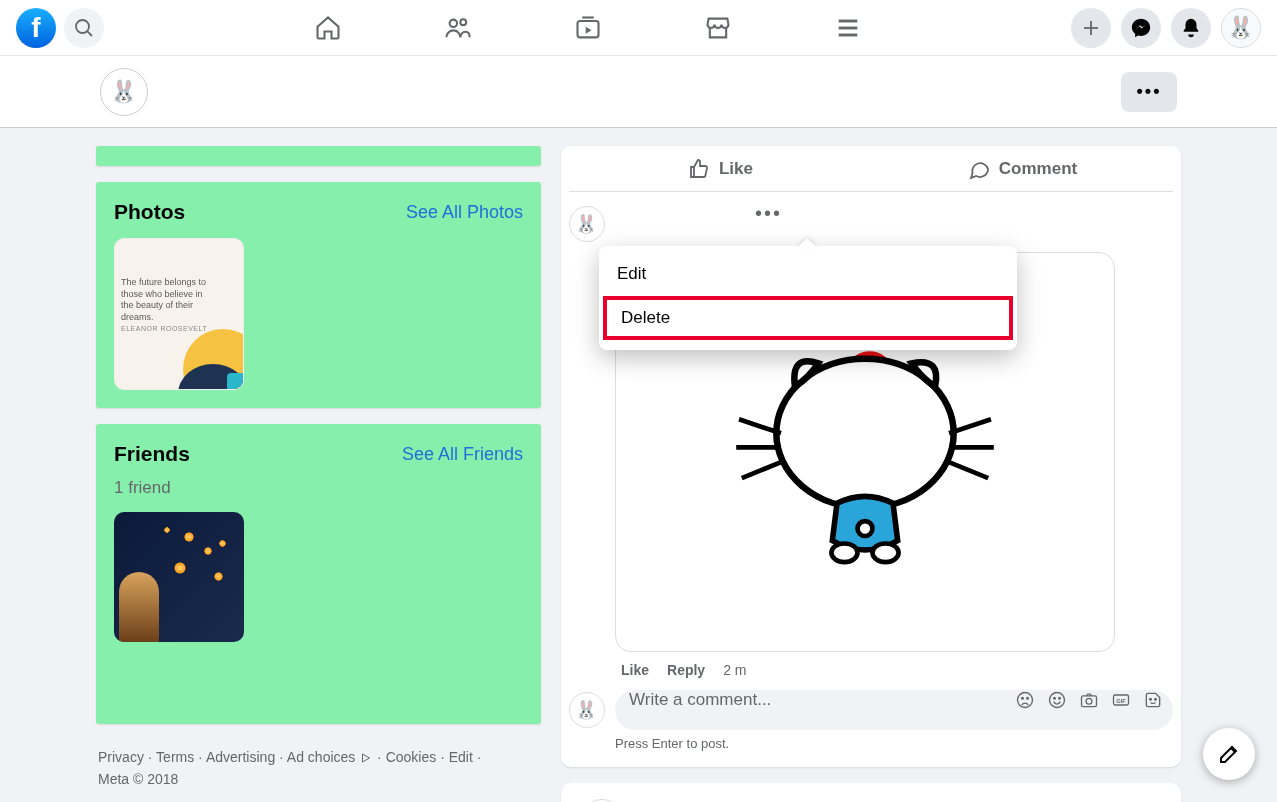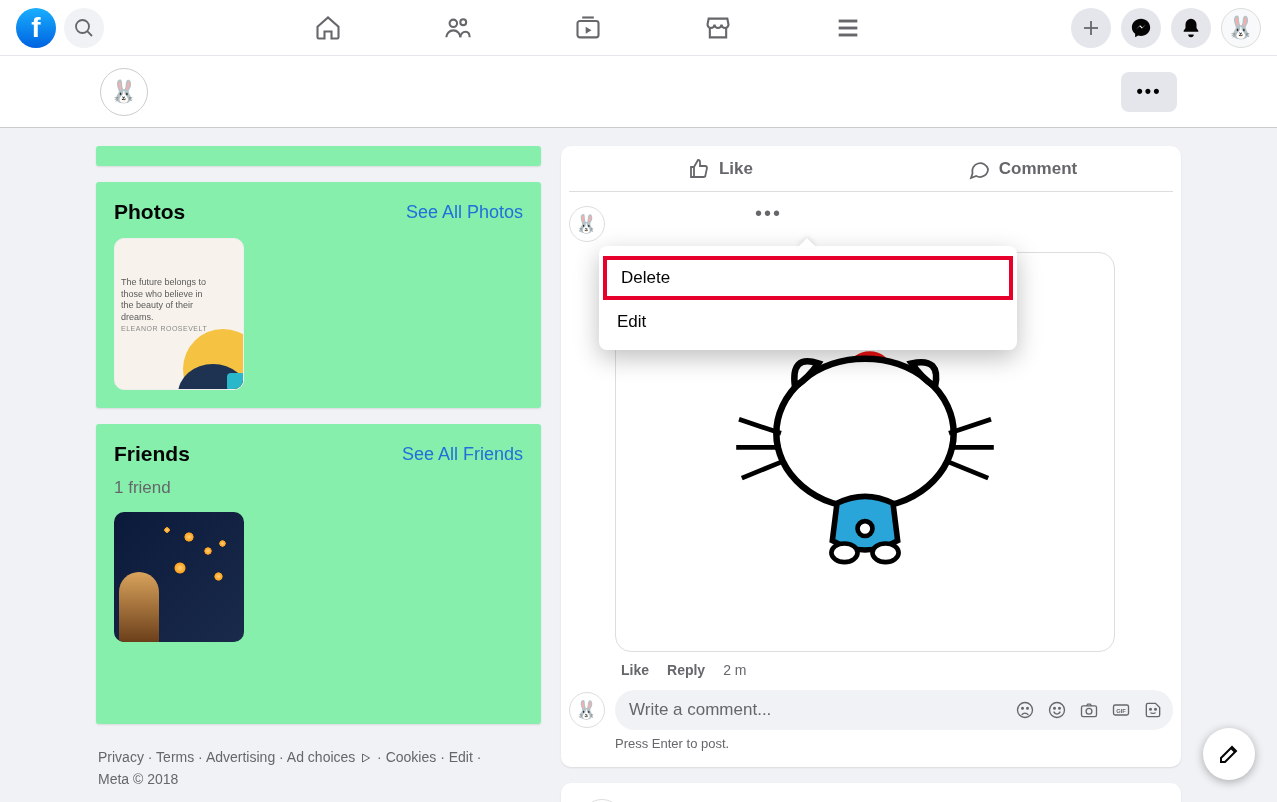--- a/index.html
+++ b/index.html
@@ -44,21 +44,21 @@
   .dots-trigger{color:#65676b;font-size:20px;letter-spacing:2px;cursor:pointer;margin-left:140px;margin-top:-4px}
   .dropdown{position:absolute;top:40px;left:30px;background:#fff;border-radius:8px;box-shadow:0 8px 24px rgba(0,0,0,0.25);width:418px;padding:8px 0;z-index:60}
   .dropdown::before{content:"";position:absolute;top:-8px;left:198px;border-left:10px solid transparent;border-right:10px solid transparent;border-bottom:10px solid #fff;filter:drop-shadow(0 -2px 2px rgba(0,0,0,0.1))}
   .dropdown .item{padding:10px 18px;font-size:17px;color:#050505;cursor:pointer}
   .dropdown .item.highlight{border:4px solid #e6002b;padding:8px 14px;margin:2px 4px}
   .sticker-box{margin-left:46px;margin-top:10px;width:500px;height:400px;border:1px solid #ddd;border-radius:16px;background:#fff;display:flex;align-items:center;justify-content:center;overflow:hidden;position:relative}
   .comment-actions{margin-left:52px;margin-top:10px;display:flex;gap:18px;font-size:14px;font-weight:600;color:#65676b}
   .comment-actions span{cursor:pointer}
   .comment-actions .time{font-weight:400;color:#65676b}
   .write-row{display:flex;gap:10px;margin-top:12px;align-items:center}
-  .write-pill{flex:1;background:#f0f2f5;border-radius:20px;height:40px;display:flex;align-items:center;padding:0 14px;color:#65676b;font-size:17px;position:relative}
+  .write-pill{flex:1;background:#f0f2f5;border-radius:20px;height:40px;display:flex;padding:0 14px;color:#65676b;font-size:17px;position:relative}
   .write-pill .icons{position:absolute;right:10px;display:flex;gap:12px;color:#65676b}
   .enter-hint{margin-left:46px;margin-top:6px;font-size:13px;color:#65676b}
   .next-post{background:#fff;border-radius:10px;box-shadow:0 1px 2px rgba(0,0,0,0.1);padding:16px 20px;display:flex;align-items:center;gap:12px}
   
   .compose-fab{position:fixed;bottom:22px;right:22px;width:52px;height:52px;border-radius:50%;background:#fff;box-shadow:0 2px 10px rgba(0,0,0,0.3);display:flex;align-items:center;justify-content:center;cursor:pointer;z-index:70}
   
   svg.i{width:24px;height:24px;stroke:#65676b;fill:none;stroke-width:1.8}
   svg.i28{width:28px;height:28px;stroke:#65676b;fill:none;stroke-width:1.8}
   svg.sm{width:20px;height:20px;stroke:#65676b;fill:none;stroke-width:1.6}
   
@@ -212,22 +212,22 @@
         </div>
       </div>
 
       <div class="comment-row">
         <div class="c-avatar">
             <span class="bunny" style="font-size:18px">🐰</span>
           </div>
         <span class="dots-trigger">•••</span>
 
         <div class="dropdown">
+          <div class="item">Edit</div>
           <div class="item highlight">Delete</div>
-          <div class="item">Edit</div>
         </div>
       </div>
 
       <div class="sticker-box">
         <svg viewBox="0 0 300 300" width="280" height="280">
 
           <ellipse cx="155" cy="60" rx="22" ry="18" fill="#e11"></ellipse>
           <ellipse cx="125" cy="72" rx="18" ry="22" fill="#e11"></ellipse>
 
           <ellipse cx="150" cy="130" rx="95" ry="80" fill="#fff" stroke="#000" stroke-width="7"></ellipse>

